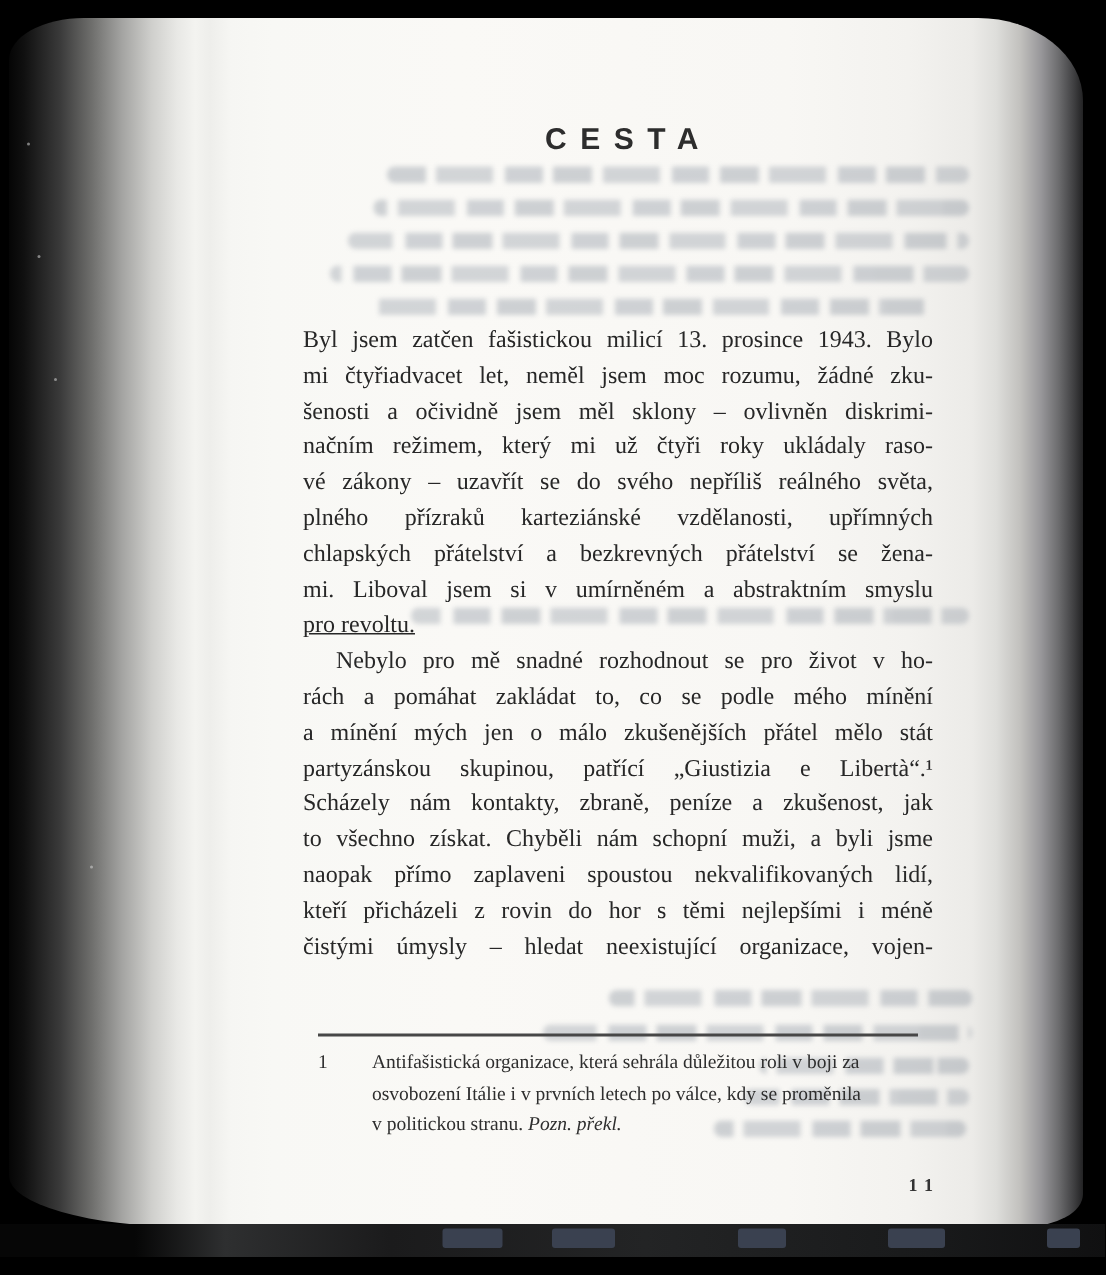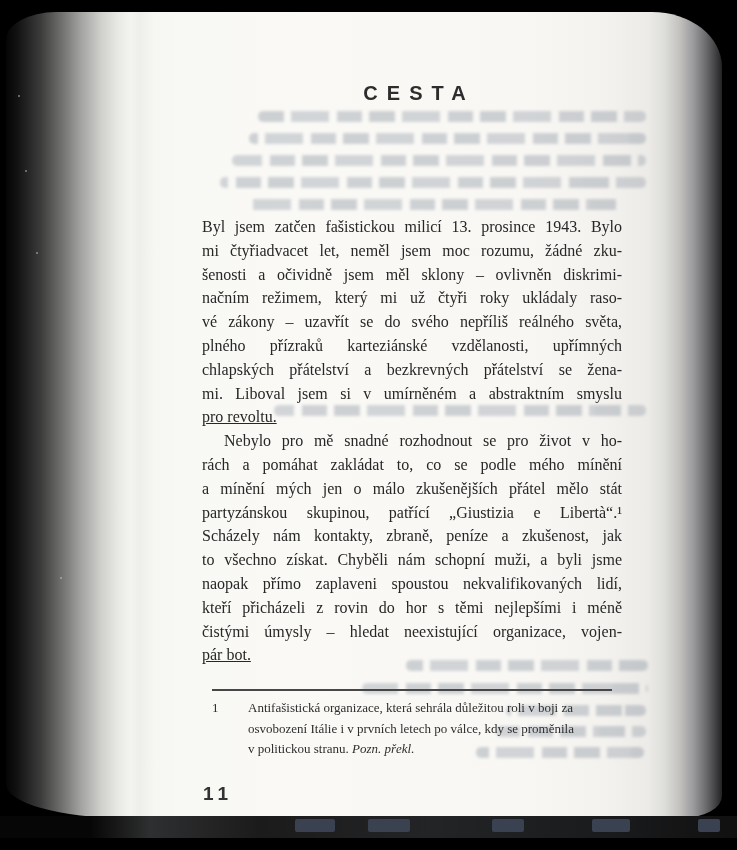--- a/index.html
+++ b/index.html
@@ -39,22 +39,22 @@
   .bl{text-align:justify;text-align-last:justify;white-space:nowrap;}
   .bl.pl{text-align:left;text-align-last:left;text-decoration:underline;}
   .bl.ind{padding-left:22px;}
   .fn-rule{position:absolute;left:206px;top:677px;width:400px;height:2px;
         background:#474747;}
   .footnote{position:absolute;left:206px;top:686px;width:404px;display:flex;
         font-size:13px;line-height:20.6px;color:#2e2e2e;}
   .fn-marker{flex:0 0 36px;}
   .fn-text{flex:1;}
   .it{font-style:italic;}
-  .pagenum{position:absolute;left:192px;top:771px;width:424px;text-align:left;
-        font-family:Liberation Sans, sans-serif;font-size:19px;font-weight:bold;
+  .pagenum{position:absolute;left:192px;top:771px;width:424px;text-align:right;
+        font-family:Liberation Serif, serif;font-size:12px;font-weight:bold;
         letter-spacing:5px;padding-left:5px;color:#333;}
 </style>
 </head>
 <body>
 
 <div class="shot">
 
   <div class="page">
 
     <div class="ghost" style="left:252px;top:99px;width:388px;"></div>
@@ -85,21 +85,20 @@
       <div class="bl pl">pro revoltu.</div>
       <div class="bl ind">Nebylo pro mě snadné rozhodnout se pro život v ho-</div>
       <div class="bl">rách a pomáhat zakládat to, co se podle mého mínění</div>
       <div class="bl">a mínění mých jen o málo zkušenějších přátel mělo stát</div>
       <div class="bl">partyzánskou skupinou, patřící „Giustizia e Libertà“.¹</div>
       <div class="bl">Scházely nám kontakty, zbraně, peníze a zkušenost, jak</div>
       <div class="bl">to všechno získat. Chyběli nám schopní muži, a byli jsme</div>
       <div class="bl">naopak přímo zaplaveni spoustou nekvalifikovaných lidí,</div>
       <div class="bl">kteří přicházeli z rovin do hor s těmi nejlepšími i méně</div>
       <div class="bl">čistými úmysly – hledat neexistující organizace, vojen-</div>
-      <div class="bl pl">pár bot.</div>
     </div>
 
     <div class="fn-rule"></div>
 
     <div class="footnote">
       <span class="fn-marker">1</span>
       <div class="fn-text">
         <div>Antifašistická organizace, která sehrála důležitou roli v boji za</div>
         <div>osvobození Itálie i v prvních letech po válce, kdy se proměnila</div>
         <div><span>v politickou stranu.</span> <span class="it">Pozn. překl.</span></div>

